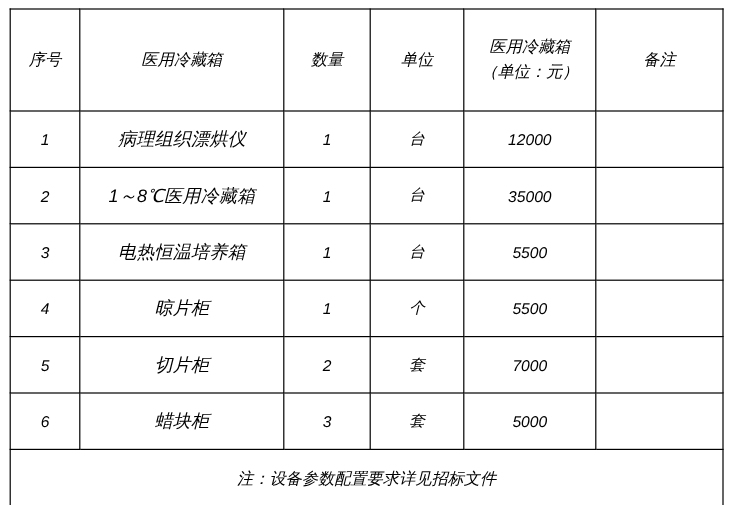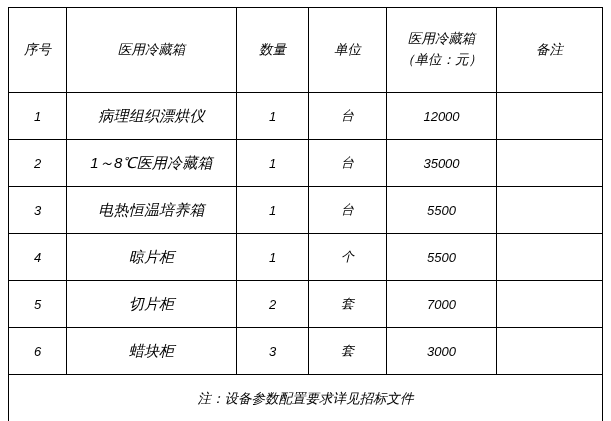--- a/index.html
+++ b/index.html
@@ -138,21 +138,21 @@
         <td>套</td>
         <td class="num">7000</td>
         <td></td>
       </tr>
 
       <tr class="data-row">
         <td class="num">6</td>
         <td class="name-cell">蜡块柜</td>
         <td class="num">3</td>
         <td>套</td>
-        <td class="num">3000</td>
+        <td class="num">5000</td>
         <td></td>
       </tr>
 
       <tr class="note-row">
         <td colspan="6">注：设备参数配置要求详见招标文件</td>
       </tr>
     </tbody>
   </table>
 </div>
 

